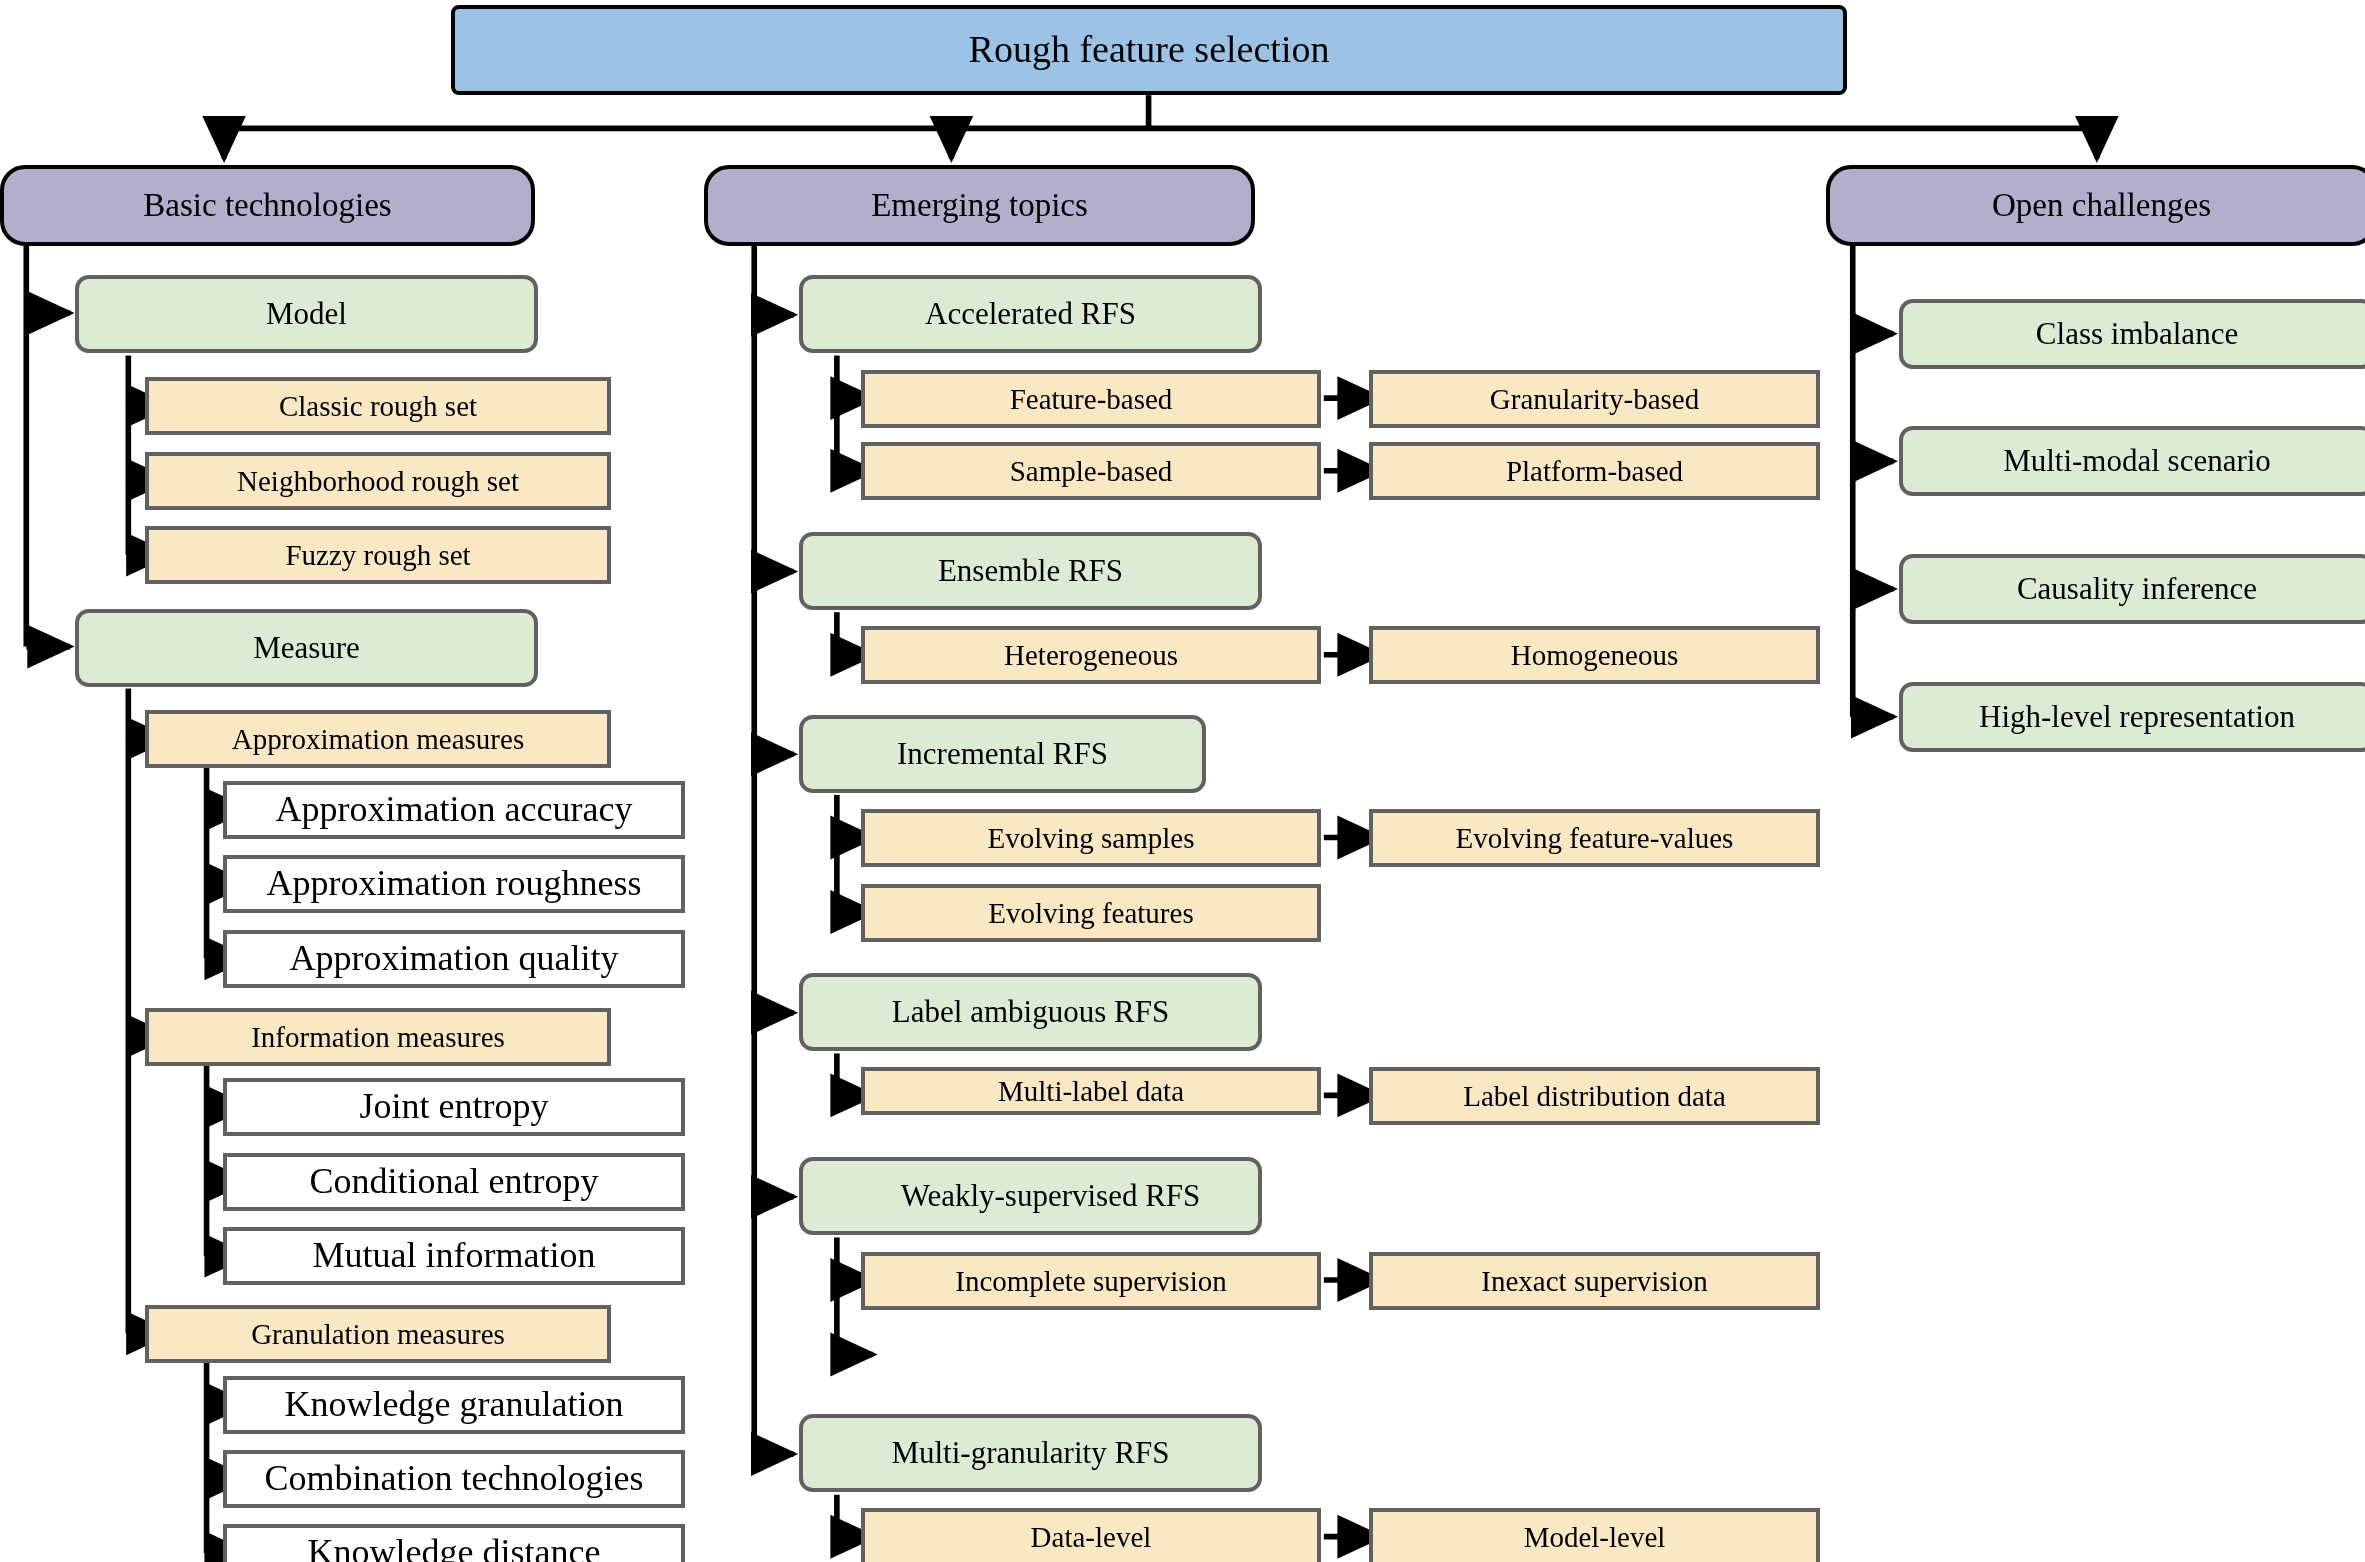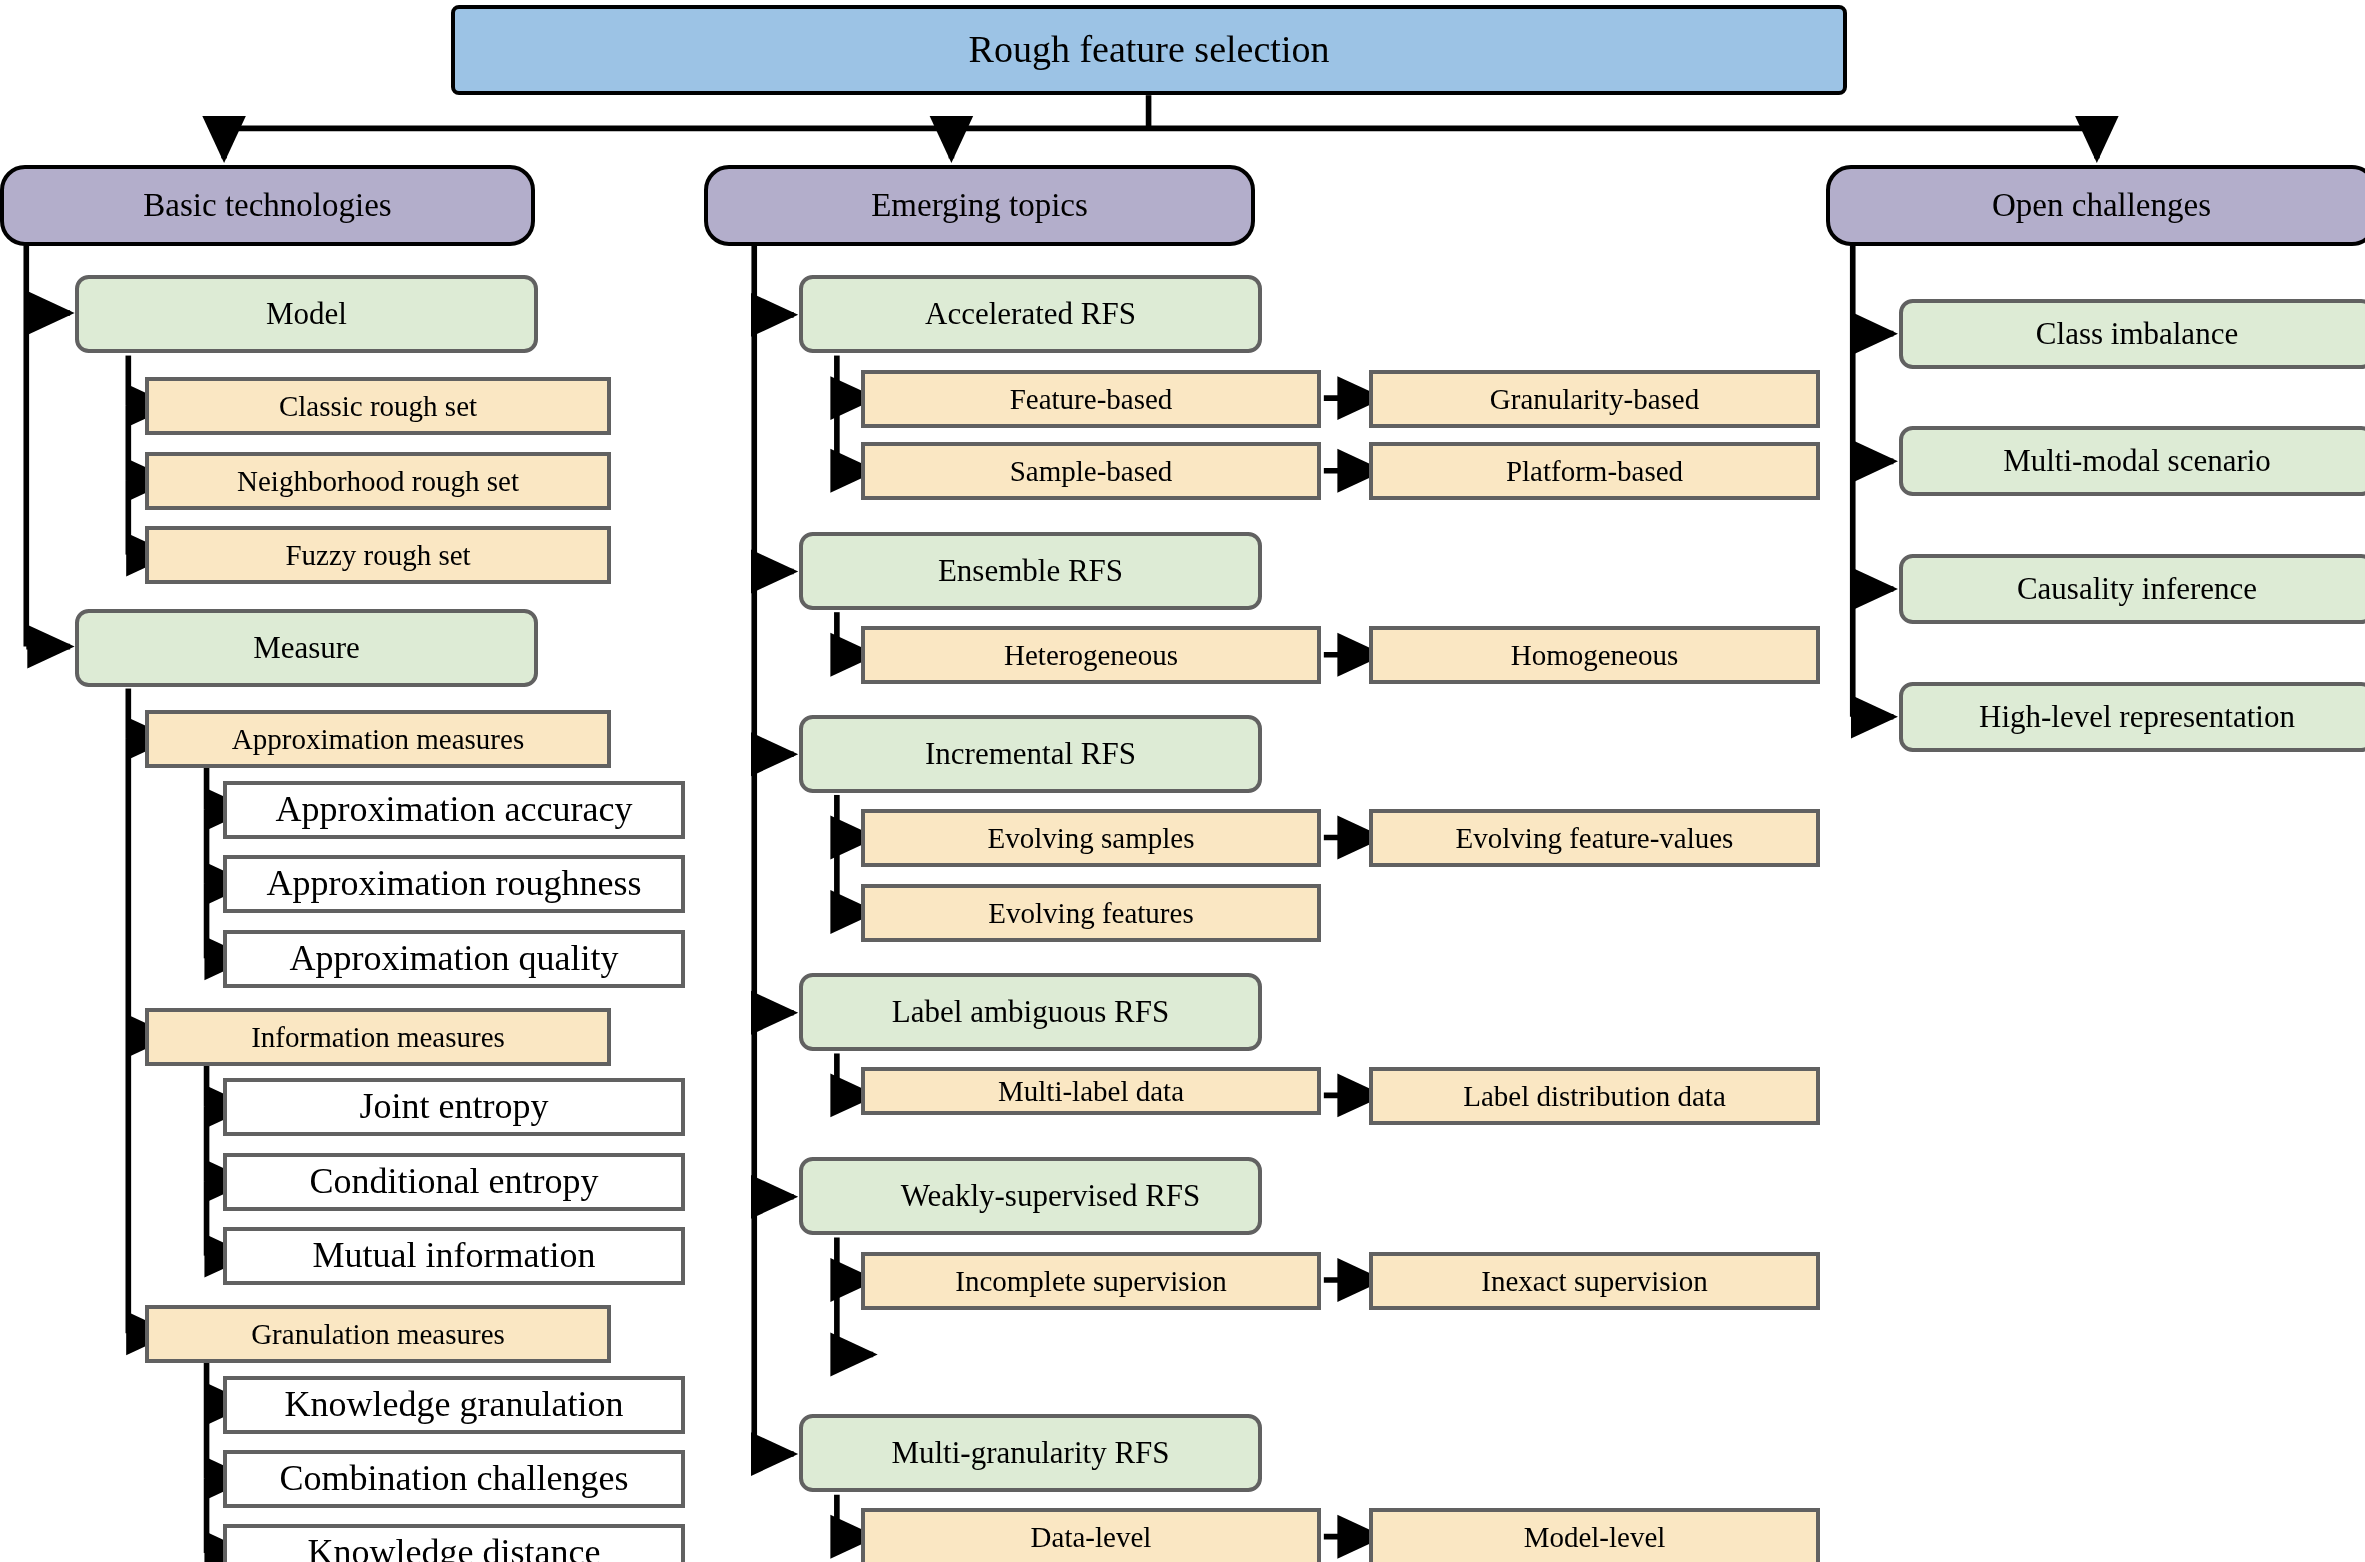--- a/index.html
+++ b/index.html
@@ -258,21 +258,21 @@
     <span>Mutual information</span>
   </div>
 
   <div class="node n-sub" style="left:145px;top:1305px;width:466px;height:58px;">
     <span>Granulation measures</span>
   </div>
   <div class="node n-leaf" style="left:223px;top:1376px;width:462px;height:58px;">
     <span>Knowledge granulation</span>
   </div>
   <div class="node n-leaf" style="left:223px;top:1450px;width:462px;height:58px;">
-    <span>Combination challenges</span>
+    <span>Combination technologies</span>
   </div>
   <div class="node n-leaf" style="left:223px;top:1524px;width:462px;height:58px;">
     <span>Knowledge distance</span>
   </div>
 
   <div class="node n-grp" style="left:799px;top:275px;width:463px;height:78px;">
     <span>Accelerated RFS</span>
   </div>
   <div class="node n-sub" style="left:861px;top:370px;width:460px;height:58px;">
     <span>Feature-based</span>
@@ -290,21 +290,21 @@
   <div class="node n-grp" style="left:799px;top:532px;width:463px;height:78px;">
     <span>Ensemble RFS</span>
   </div>
   <div class="node n-sub" style="left:861px;top:626px;width:460px;height:58px;">
     <span>Heterogeneous</span>
   </div>
   <div class="node n-sub" style="left:1369px;top:626px;width:451px;height:58px;">
     <span>Homogeneous</span>
   </div>
 
-  <div class="node n-grp" style="left:799px;top:715px;width:463px;height:78px;">
+  <div class="node n-grp" style="left:799px;top:715px;width:407px;height:78px;">
     <span>Incremental RFS</span>
   </div>
   <div class="node n-sub" style="left:861px;top:809px;width:460px;height:58px;">
     <span>Evolving samples</span>
   </div>
   <div class="node n-sub" style="left:1369px;top:809px;width:451px;height:58px;">
     <span>Evolving feature-values</span>
   </div>
   <div class="node n-sub" style="left:861px;top:884px;width:460px;height:58px;">
     <span>Evolving features</span>

